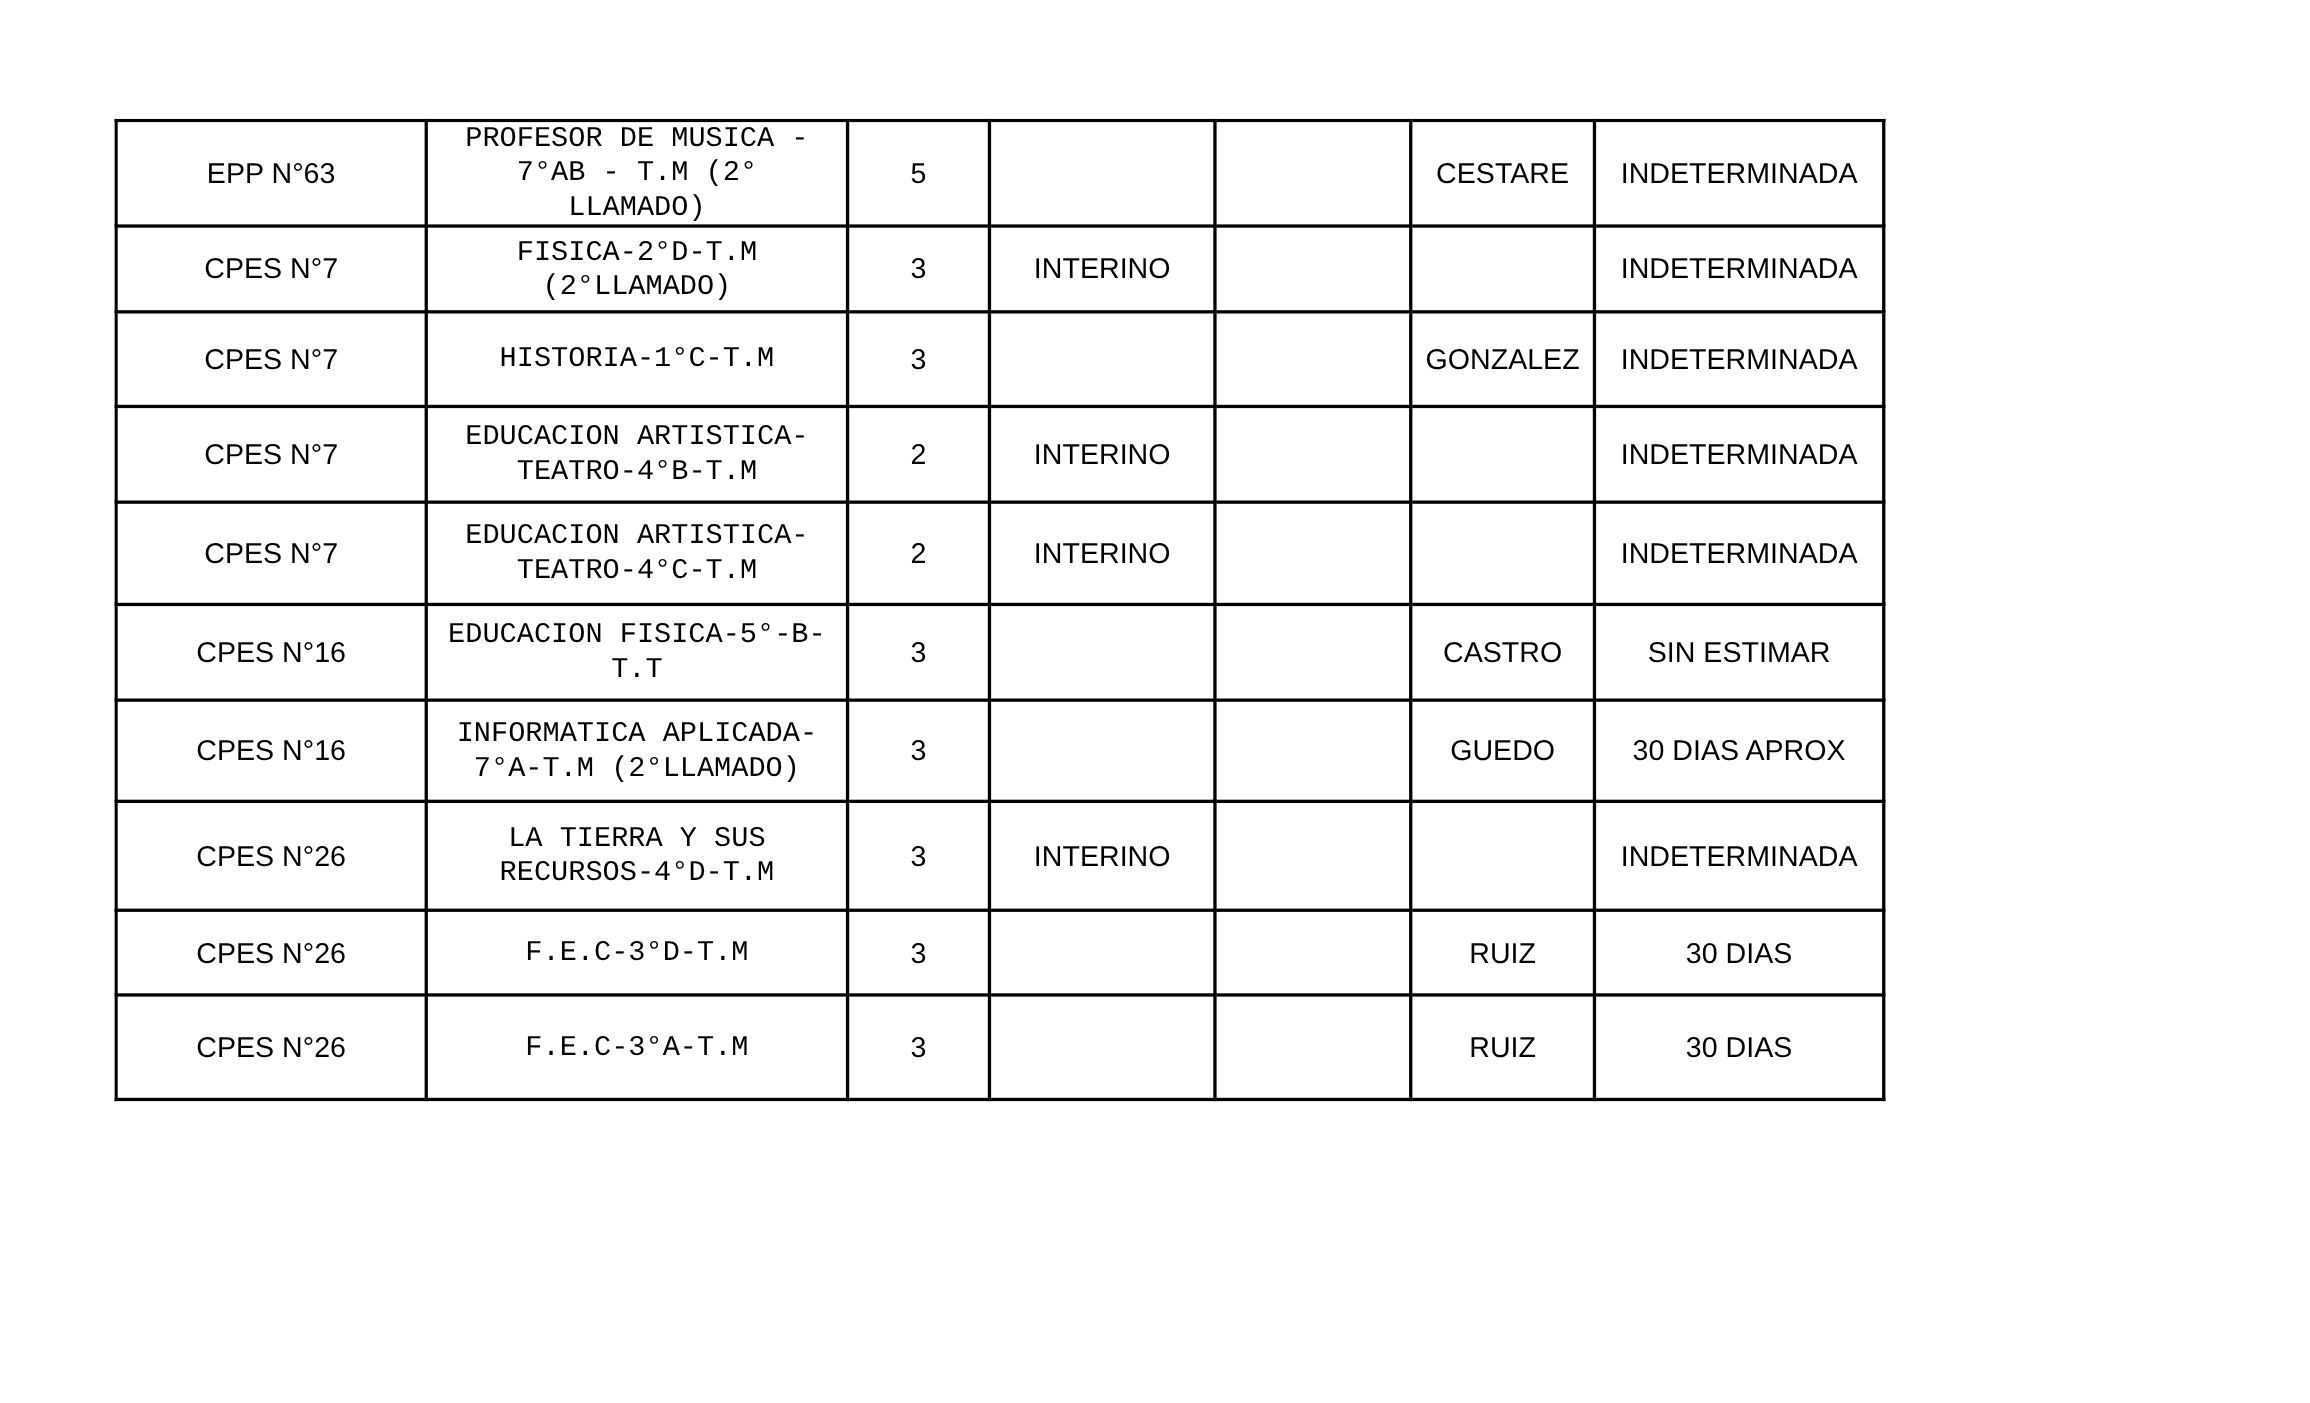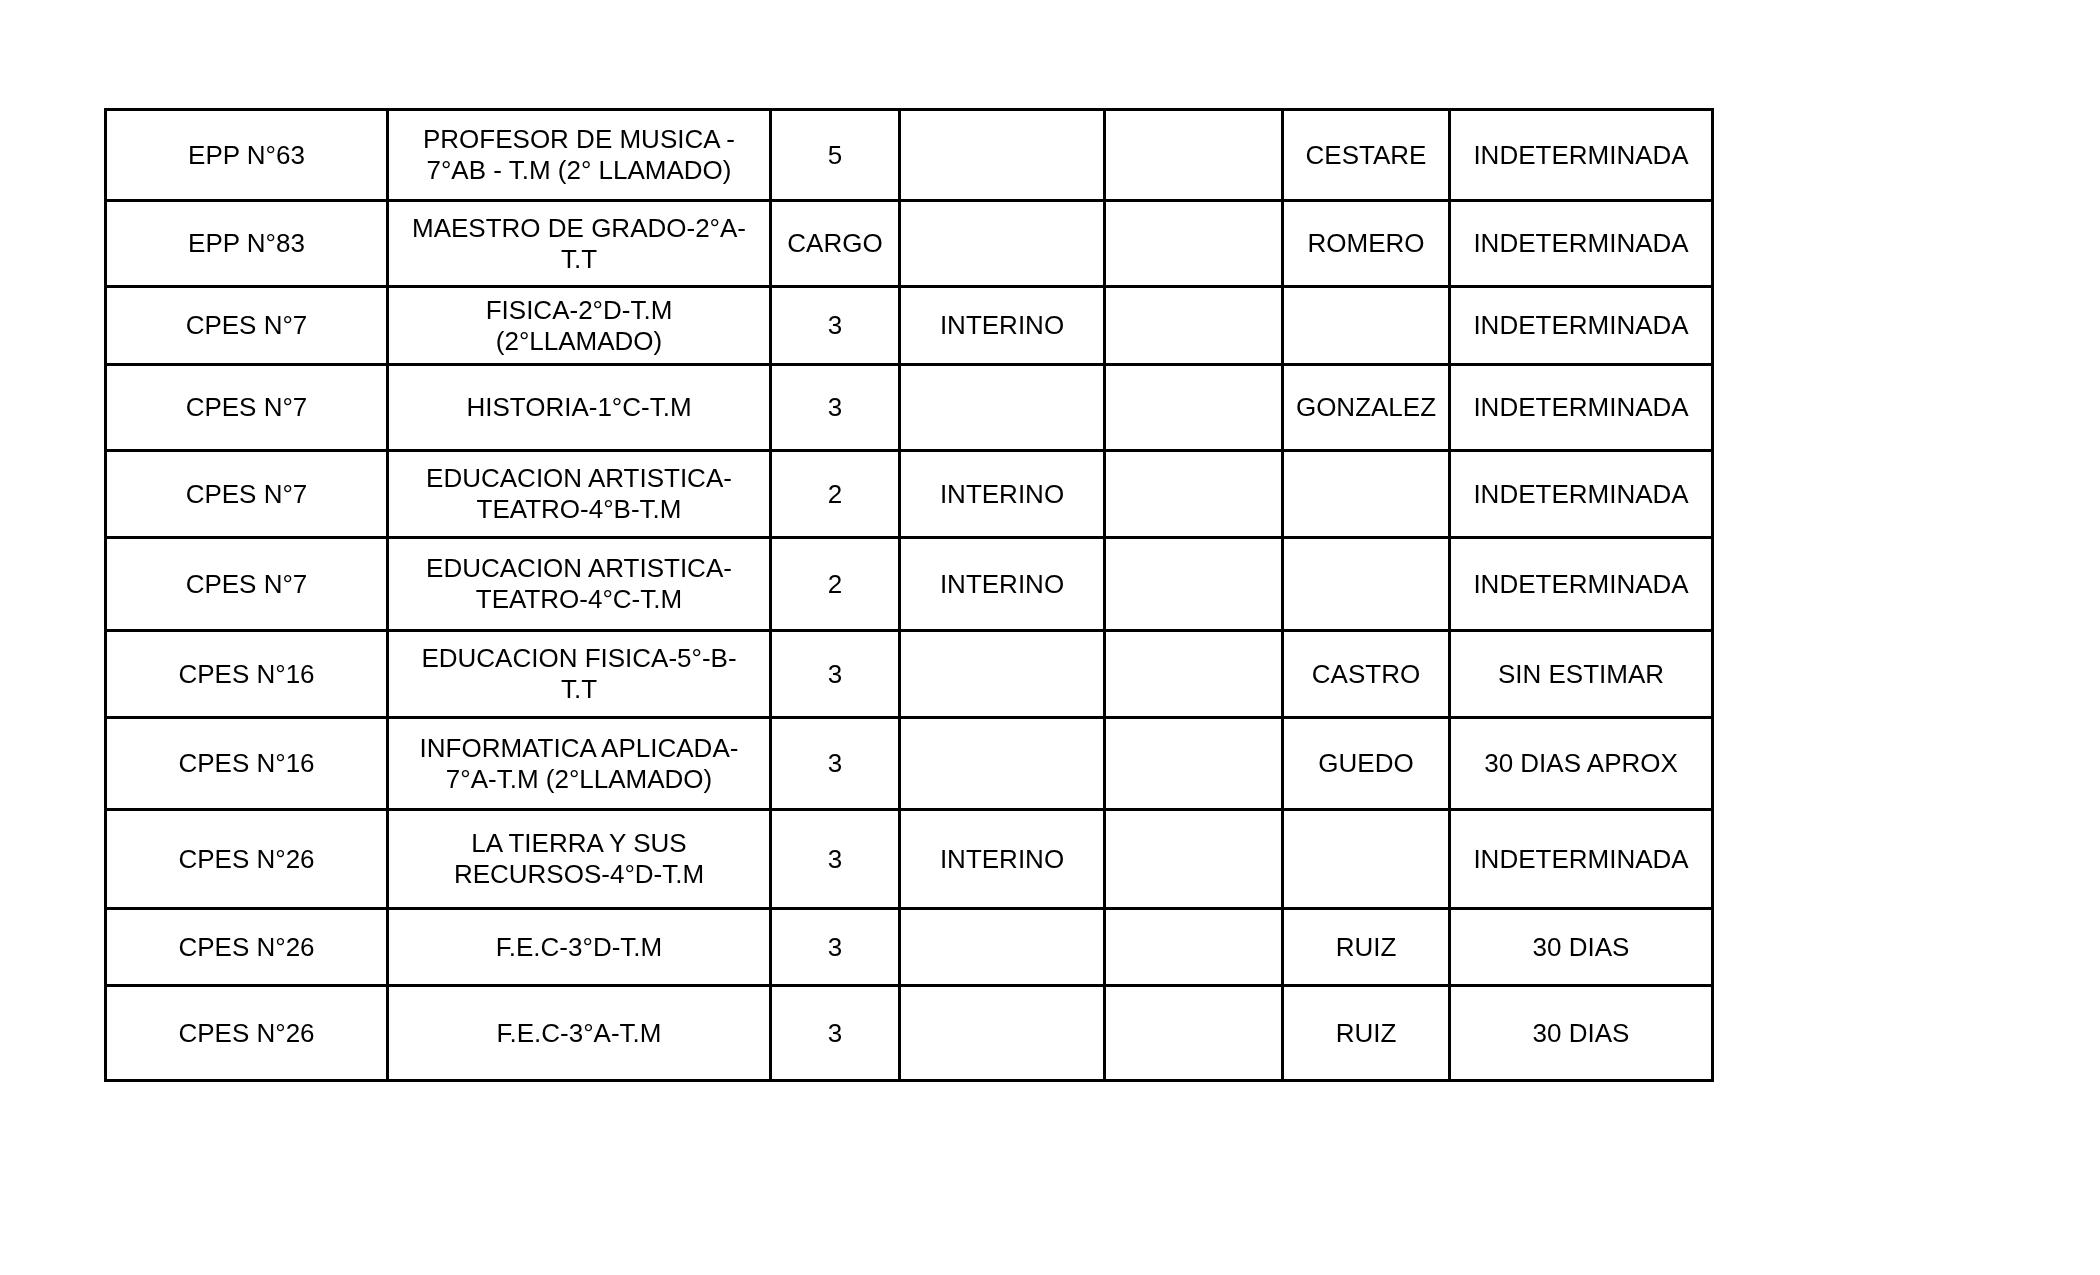--- a/index.html
+++ b/index.html
@@ -33,20 +33,21 @@
     vertical-align: middle;
     font-size: 26px;
     line-height: 31px;
     color: #000000;
     padding: 0 4px;
     overflow: hidden;
     word-wrap: break-word;
   }
   table.grid td.col-position {
     padding: 0 15px;
+    font-family: Liberation Mono, monospace;
   }
 </style>
 </head>
 <body>
 
 <div class="table-clip">
   <table class="grid">
     <colgroup>
         <col style="width: 282px;">
         <col style="width: 383px;">
@@ -57,29 +58,20 @@
         <col style="width: 263px;">
       </colgroup>
     <tbody>
         <tr style="height: 91px;">
           <td class="col-school">EPP N°63</td>
           <td class="col-position">PROFESOR DE MUSICA - 7°AB - T.M (2° LLAMADO)</td>
           <td class="col-hours">5</td>
           <td class="col-status"></td>
           <td class="col-blank"></td>
           <td class="col-surname">CESTARE</td>
-          <td class="col-duration">INDETERMINADA</td>
-        </tr>
-        <tr style="height: 86px;">
-          <td class="col-school">EPP N°83</td>
-          <td class="col-position">MAESTRO DE GRADO-2°A-T.T</td>
-          <td class="col-hours">CARGO</td>
-          <td class="col-status"></td>
-          <td class="col-blank"></td>
-          <td class="col-surname">ROMERO</td>
           <td class="col-duration">INDETERMINADA</td>
         </tr>
         <tr style="height: 78px;">
           <td class="col-school">CPES N°7</td>
           <td class="col-position">FISICA-2°D-T.M (2°LLAMADO)</td>
           <td class="col-hours">3</td>
           <td class="col-status">INTERINO</td>
           <td class="col-blank"></td>
           <td class="col-surname"></td>
           <td class="col-duration">INDETERMINADA</td>

